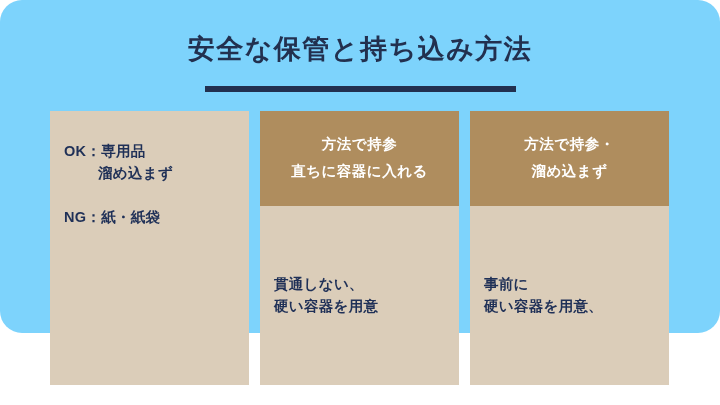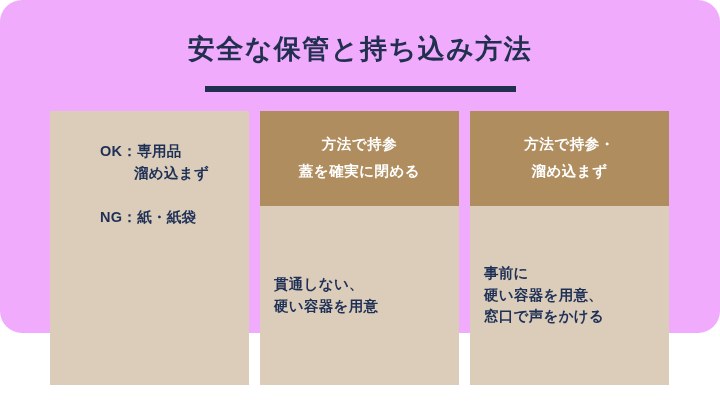--- a/index.html
+++ b/index.html
@@ -14,21 +14,21 @@
     overflow: hidden;
     position: relative;
   }
 
   .slide {
     position: absolute;
     left: 0;
     top: 0;
     width: 720px;
     height: 333px;
-    background: #f0abfc;
+    background: #7dd3fc;
     border-radius: 22px;
   }
 
   
   .title-block {
     position: absolute;
     left: 0;
     top: 34px;
     width: 720px;
     text-align: center;
@@ -93,21 +93,20 @@
     flex: 1 1 auto;
     box-sizing: border-box;
     padding: 0 14px;
     color: #1f3057;
     display: flex;
     flex-direction: column;
   }
   .card-body.align-top {
     justify-content: flex-start;
     padding-top: 30px;
-    margin-left: 36px;
   }
   .card-body.align-center {
     justify-content: center;
   }
   .body-group {
     display: block;
   }
   .body-group + .body-group {
     margin-top: 22px;
   }
@@ -143,38 +142,37 @@
         </div>
         <div class="body-group">
           <div class="body-line">NG：紙・紙袋</div>
         </div>
       </div>
     </div>
 
     <div class="card">
       <div class="card-header">
         <div class="card-header-line">方法で持参</div>
-        <div class="card-header-line">蓋を確実に閉める</div>
+        <div class="card-header-line">直ちに容器に入れる</div>
       </div>
       <div class="card-body align-center">
         <div class="body-group">
           <div class="body-line">貫通しない、</div>
           <div class="body-line">硬い容器を用意</div>
         </div>
       </div>
     </div>
 
     <div class="card">
       <div class="card-header">
         <div class="card-header-line">方法で持参・</div>
         <div class="card-header-line">溜め込まず</div>
       </div>
       <div class="card-body align-center">
         <div class="body-group">
           <div class="body-line">事前に</div>
           <div class="body-line">硬い容器を用意、</div>
-          <div class="body-line">窓口で声をかける</div>
         </div>
       </div>
     </div>
 
   </div>
 </div>
 
 </body></html>

